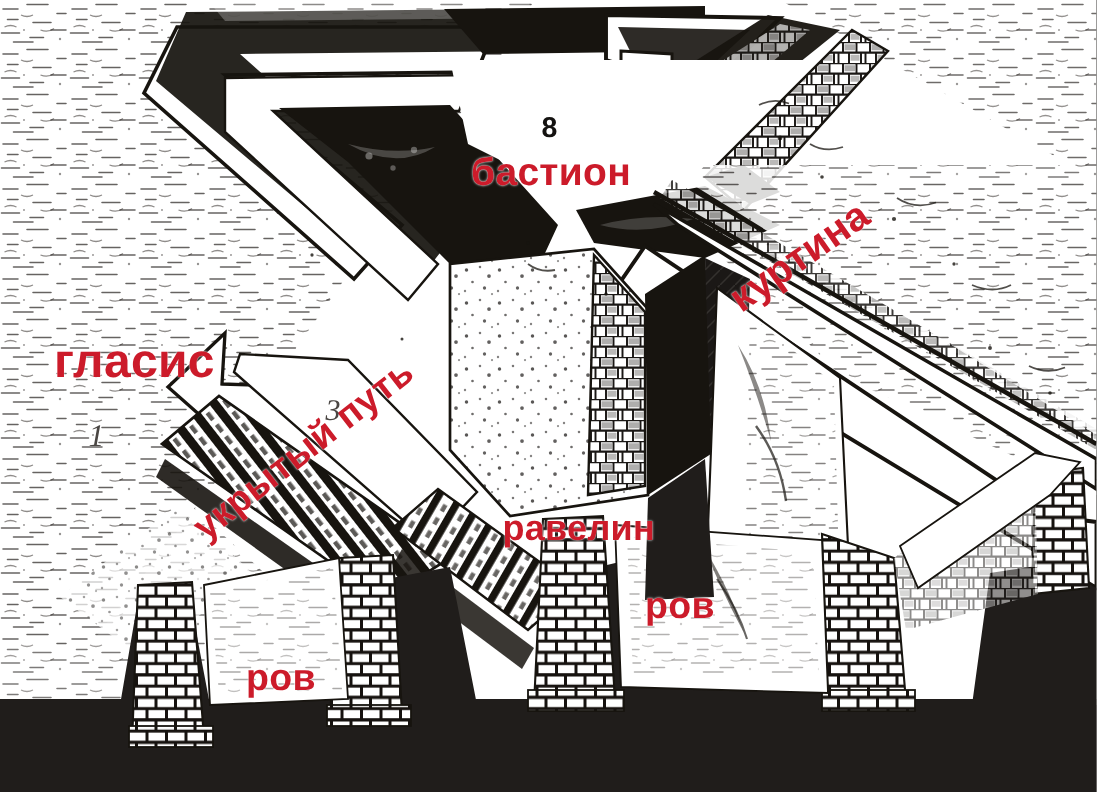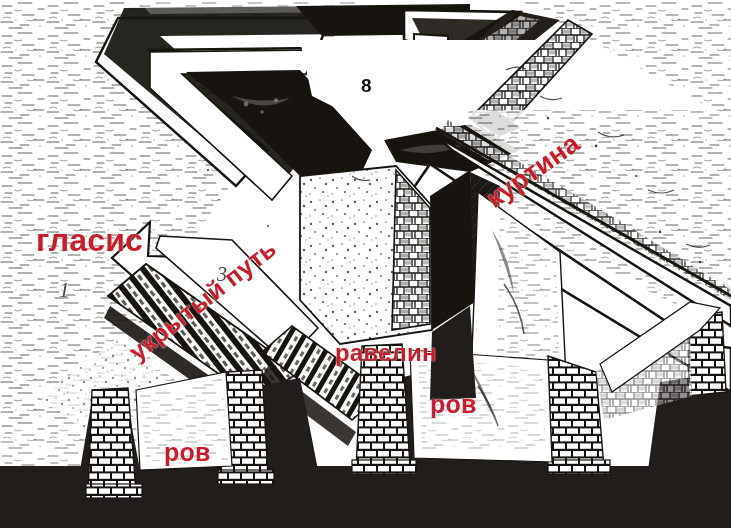--- a/index.html
+++ b/index.html
@@ -238,20 +238,21 @@
       <path d="M540 96 q10 6 22 2"></path>
         <path d="M598 132 q12 8 26 3"></path>
       <path d="M648 190 q14 6 26 0"></path>
         <path d="M506 70 q10 -5 20 -1"></path>
       <path d="M352 176 q8 6 18 4"></path>
         <path d="M686 244 q12 6 24 1"></path>
     </g>
   </svg>
 
   <div class="lbl" id="lbl-glasis">гласис</div>
+  <div class="lbl" id="lbl-bastion">бастион</div>
   <div class="lbl" id="lbl-kurtina">куртина</div>
   <div class="lbl" id="lbl-ukryty">укрытый путь</div>
   <div class="lbl" id="lbl-ravelin">равелин</div>
   <div class="lbl" id="lbl-rov-left">ров</div>
   <div class="lbl" id="lbl-rov-right">ров</div>
 
   <div class="num" id="num-1">1</div>
   <div class="num" id="num-3">3</div>
   <div class="num dark" id="num-8">8</div>
 

